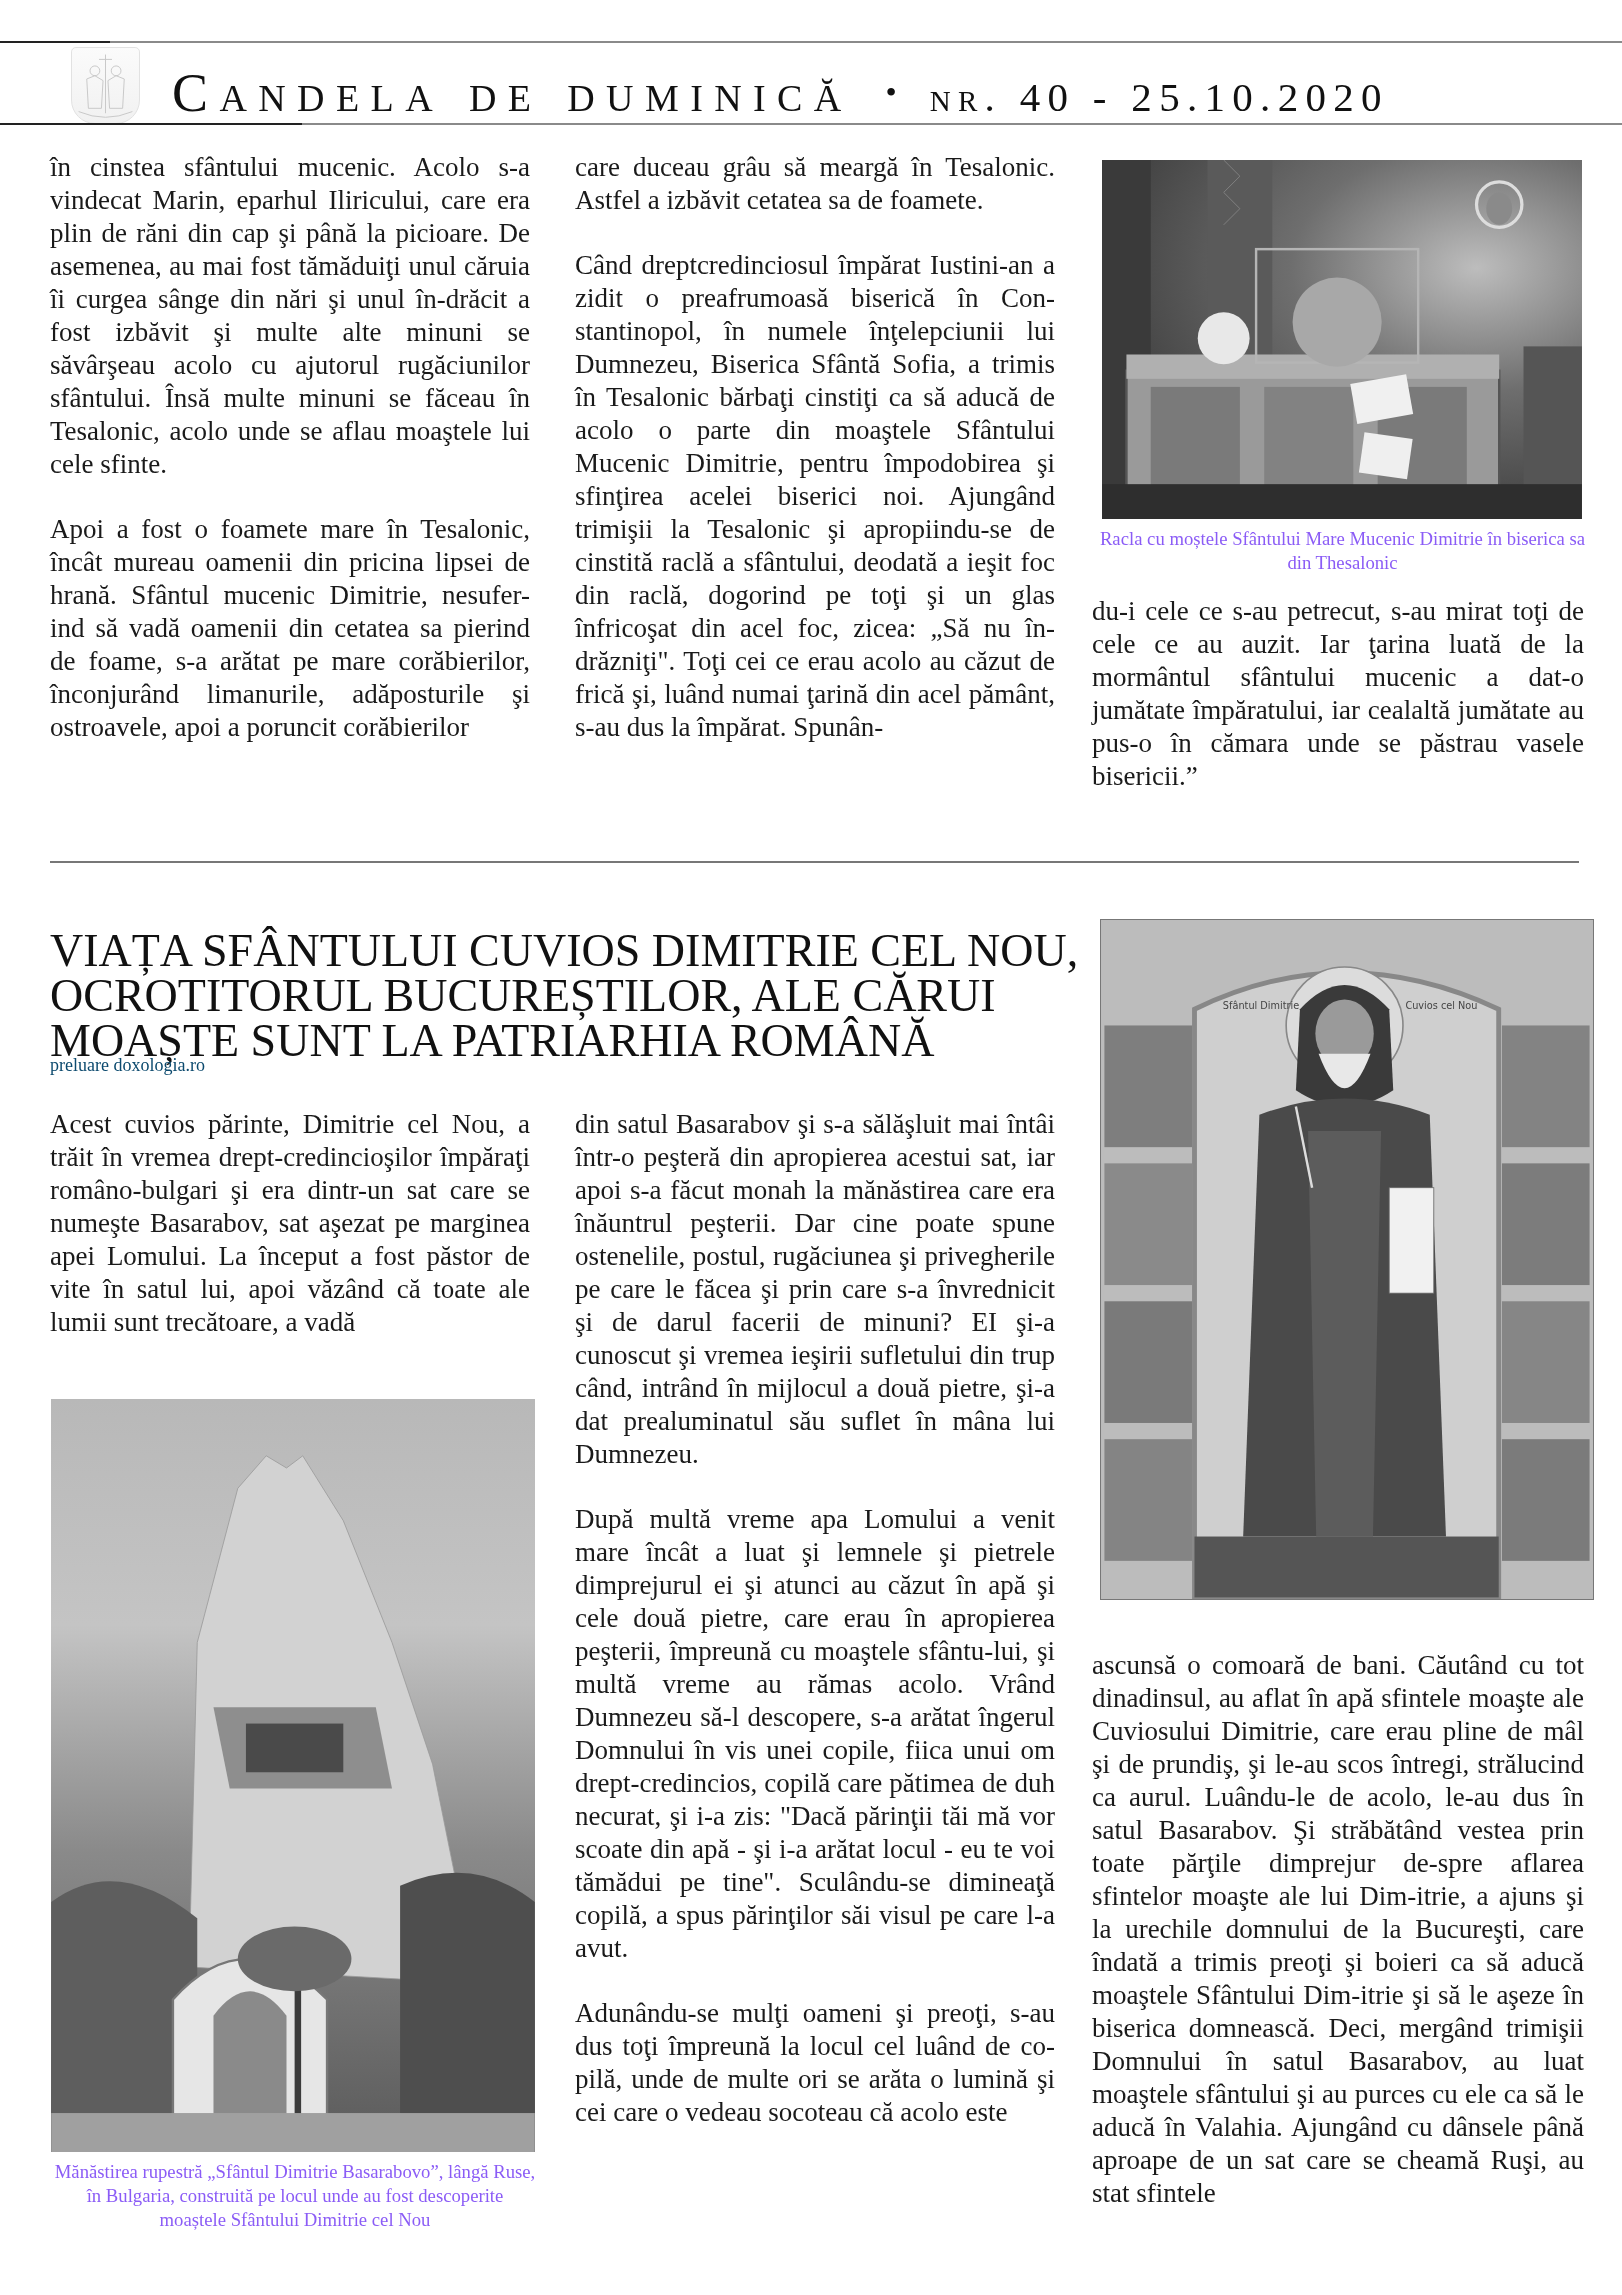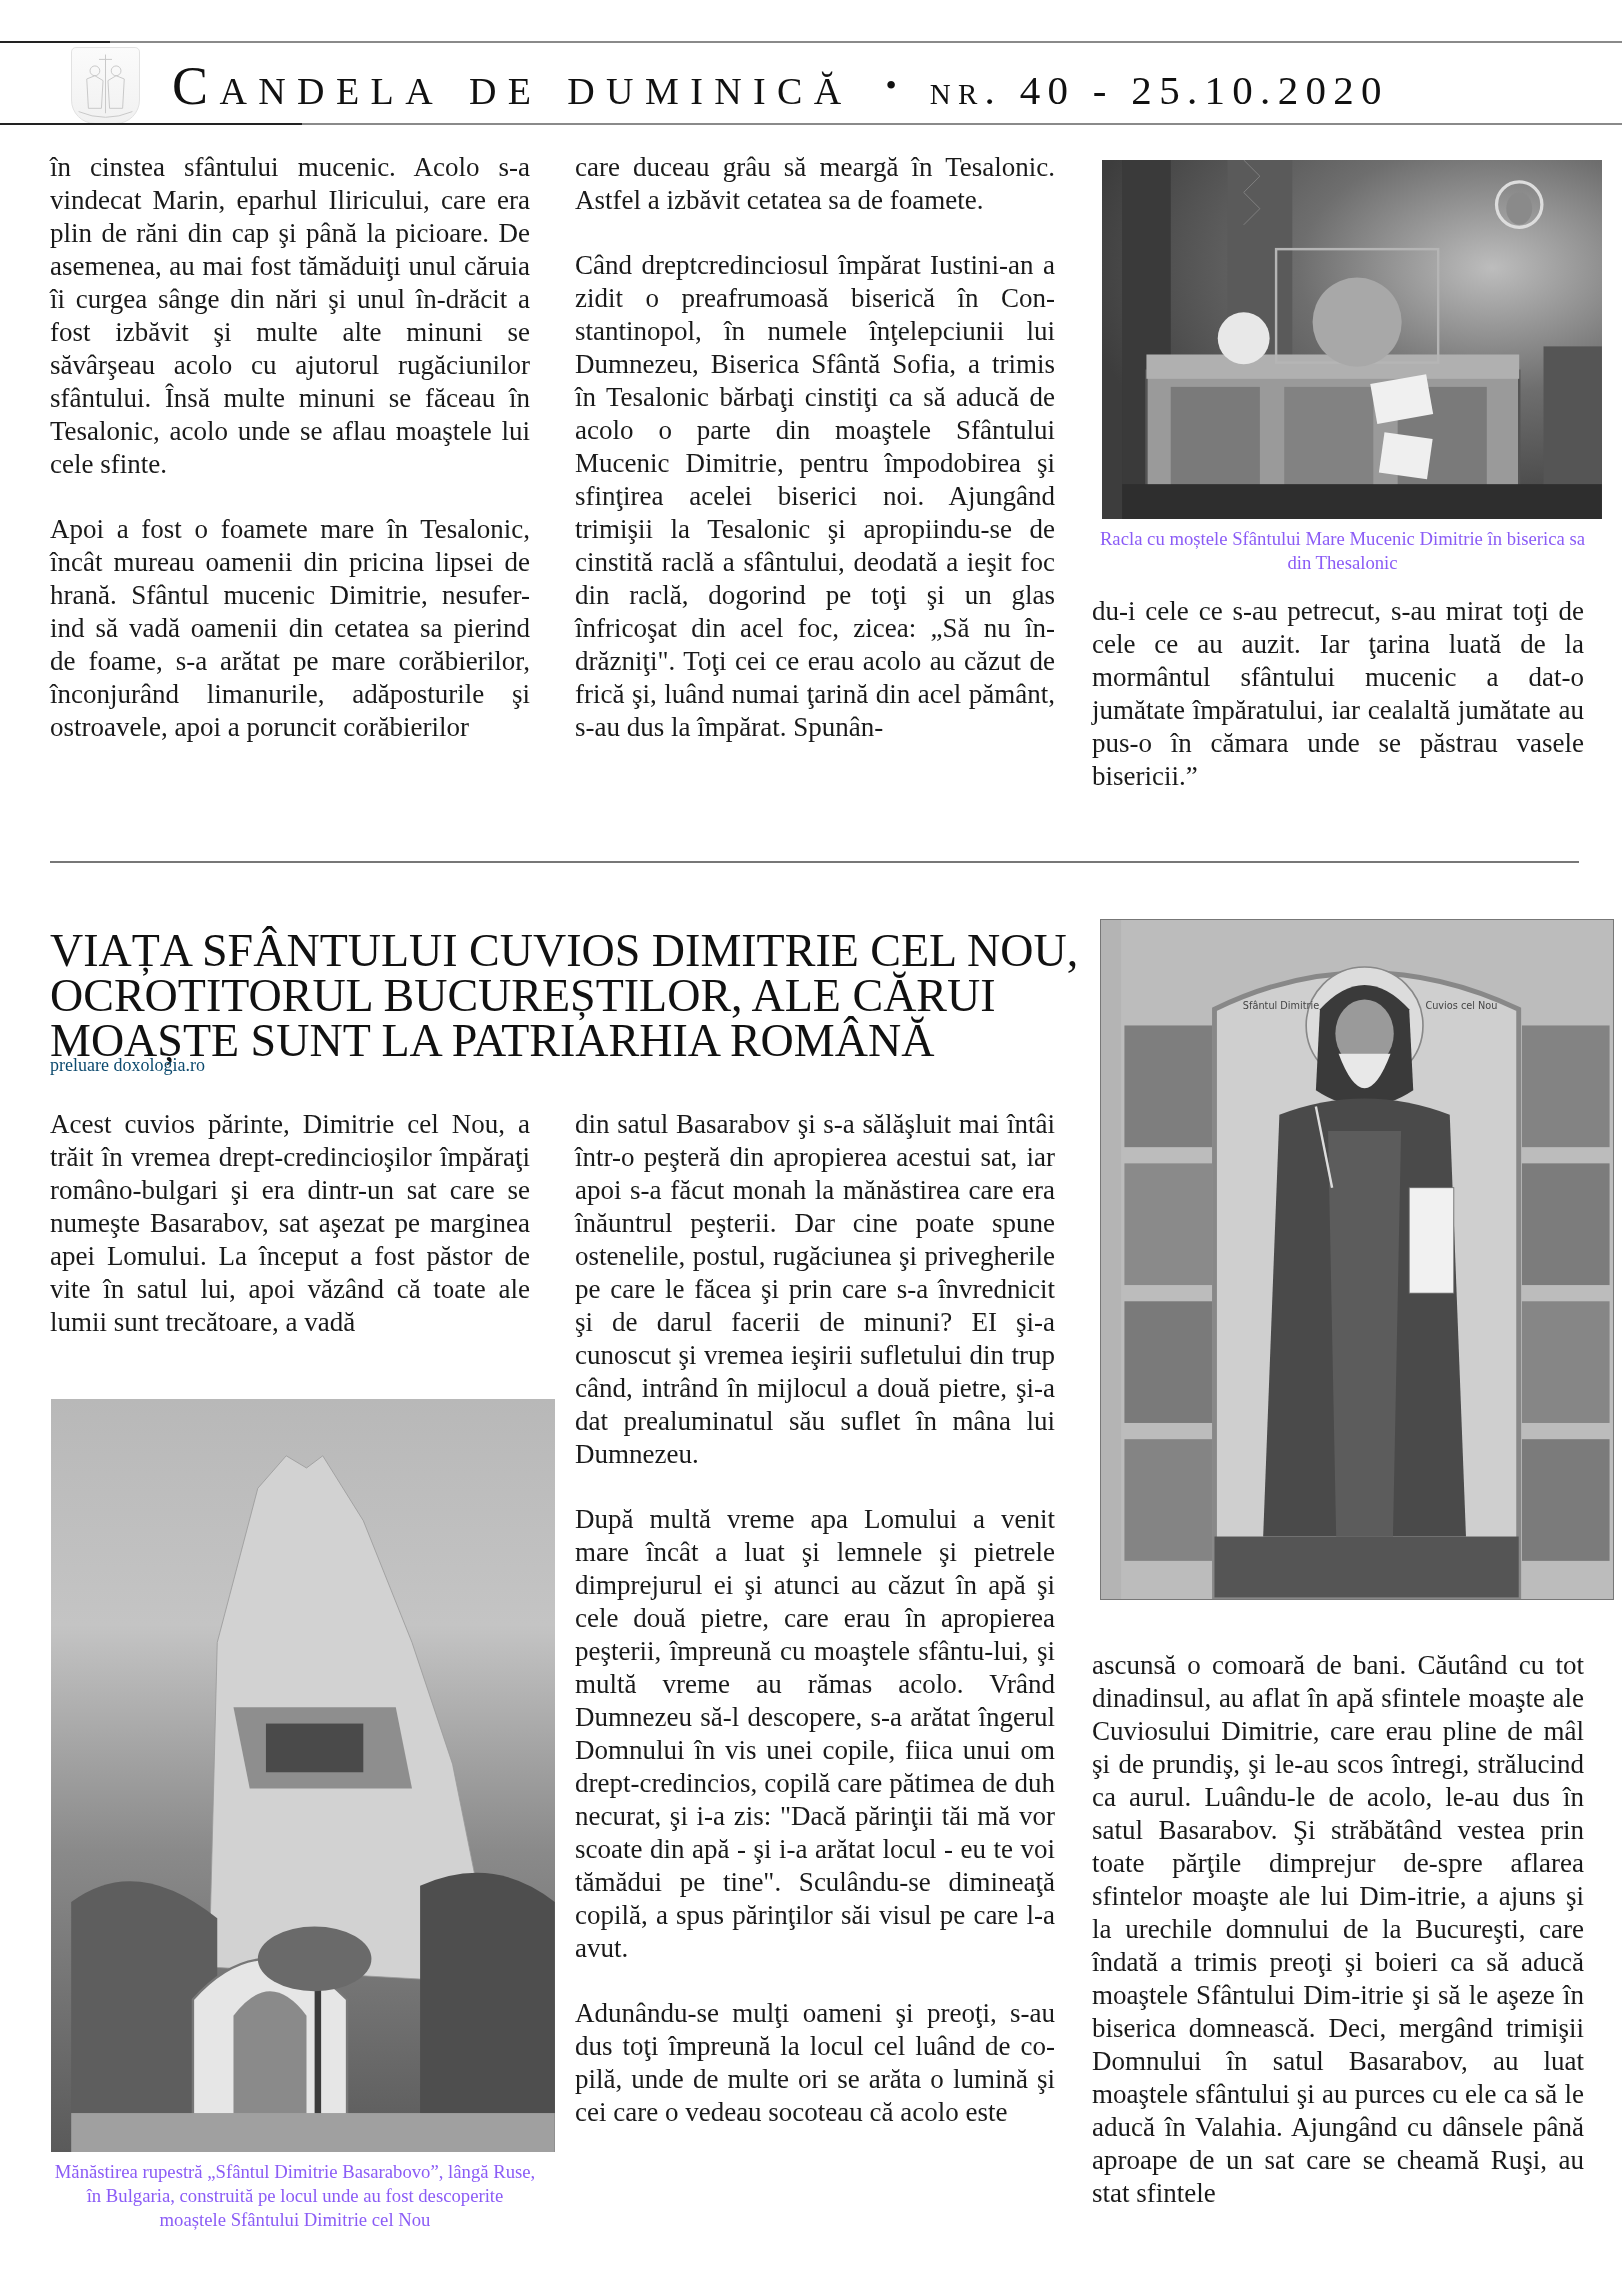--- a/index.html
+++ b/index.html
@@ -6,28 +6,28 @@
   body { width:1623px; height:2295px; position:relative; overflow:hidden;
          font-family:"Liberation Serif","DejaVu Serif",serif; color:#1a1a1a; }
   .abs { position:absolute; }
   .rule-top { left:0; top:41px; width:1623px; height:2.4px; background:#8a8a8a; }
   .rule-top-dark { left:0; top:41px; width:110px; height:2.4px; background:#222; }
   .rule-bot { left:0; top:123px; width:1623px; height:2.4px; background:#8a8a8a; }
   .rule-bot-dark { left:0; top:123px; width:302px; height:2.4px; background:#222; }
   .logo { left:71px; top:47px; width:67px; height:75px; border:0.8px solid #e2e2e2; border-radius:4.9px 4.9px 24px 24px;
           background:linear-gradient(#fbfbfb,#f1f1f1); }
   .logo svg { width:100%; height:100%; }
-  .masthead { left:172px; top:54px; height:57px; font-size:54px; letter-spacing:11.4px; white-space:nowrap; line-height:62px;
+  .masthead { left:172px; top:54px; height:57px; font-size:54px; letter-spacing:11.4px; white-space:nowrap; line-height:76px;
               font-variant:small-caps; color:#111; }
   .masthead .bullet { font-size:32px; vertical-align:8px; margin:0 8px; letter-spacing:0; }
   .masthead .issue { font-size:41px; letter-spacing:7.3px; }
   .col { font-size:27px; line-height:33px; text-align:justify; hyphens:manual; }
   .col p { margin:0 0 32px 0; }
   .col p:last-child { margin-bottom:0; }
-  .photo { background:#777; overflow:hidden;padding-left:20px; }
+  .photo { background:#777; overflow:hidden; }
   .caption { font-size:18.7px; line-height:24px; text-align:center; color:#8b5cf6; }
   .sep { left:50px; top:861px; width:1529px; height:1.6px; background:#777; }
   .headline { left:50px; top:897px; width:1047px; font-size:46px; line-height:45px; letter-spacing:0px;
               text-transform:uppercase; color:#111; font-weight:normal; }
   .byline { left:50px; top:1055px; font-size:18px; color:#0c4a6e; }
 </style>
 </head>
 <body>
 
 <div class="abs rule-top"></div>

